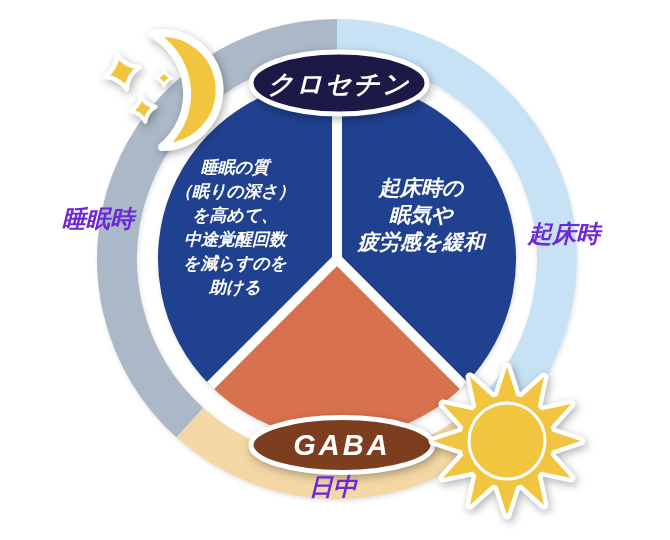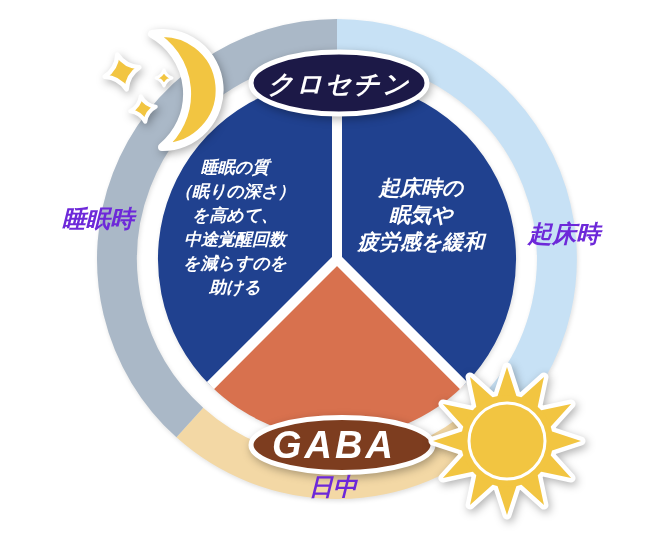--- a/index.html
+++ b/index.html
@@ -18,21 +18,21 @@
     white-space:pre-line;
     color:#ffffff;
     font-style:italic;
   }
   .badge-label{letter-spacing:2px;}
   .time-label{color:#6d28d9;}
   .seg-sleep  {left:135px;top:156px;width:200px;font-size:17px;line-height:24px;}
   .seg-wake   {left:321px;top:174px;width:200px;font-size:21px;line-height:27px;}
   .seg-day    {left:234px;top:313px;width:200px;font-size:16px;line-height:21px;}
   .lbl-crocetin{left:239px;top:68px;width:200px;font-size:26px;line-height:32px;}
-  .lbl-gaba    {left:234px;top:428px;width:200px;font-size:38px;line-height:34px;letter-spacing:3px;}
+  .lbl-gaba    {left:242px;top:428px;width:200px;font-size:29px;line-height:34px;letter-spacing:3px;}
   .lbl-sleep  {left:38px; top:203px;width:120px;font-size:24px;}
   .lbl-wake   {left:504px;top:218px;width:120px;font-size:24px;}
   .lbl-day    {left:273px;top:471px;width:120px;font-size:24px;}
   .shadow-soft {filter:drop-shadow(2px 3px 4px rgba(0,0,0,0.30));}
   .shadow-ring {filter:drop-shadow(1px 2px 2px rgba(0,0,0,0.12));}
 </style>
 </head>
 <body>
 
 <div class="stage">

